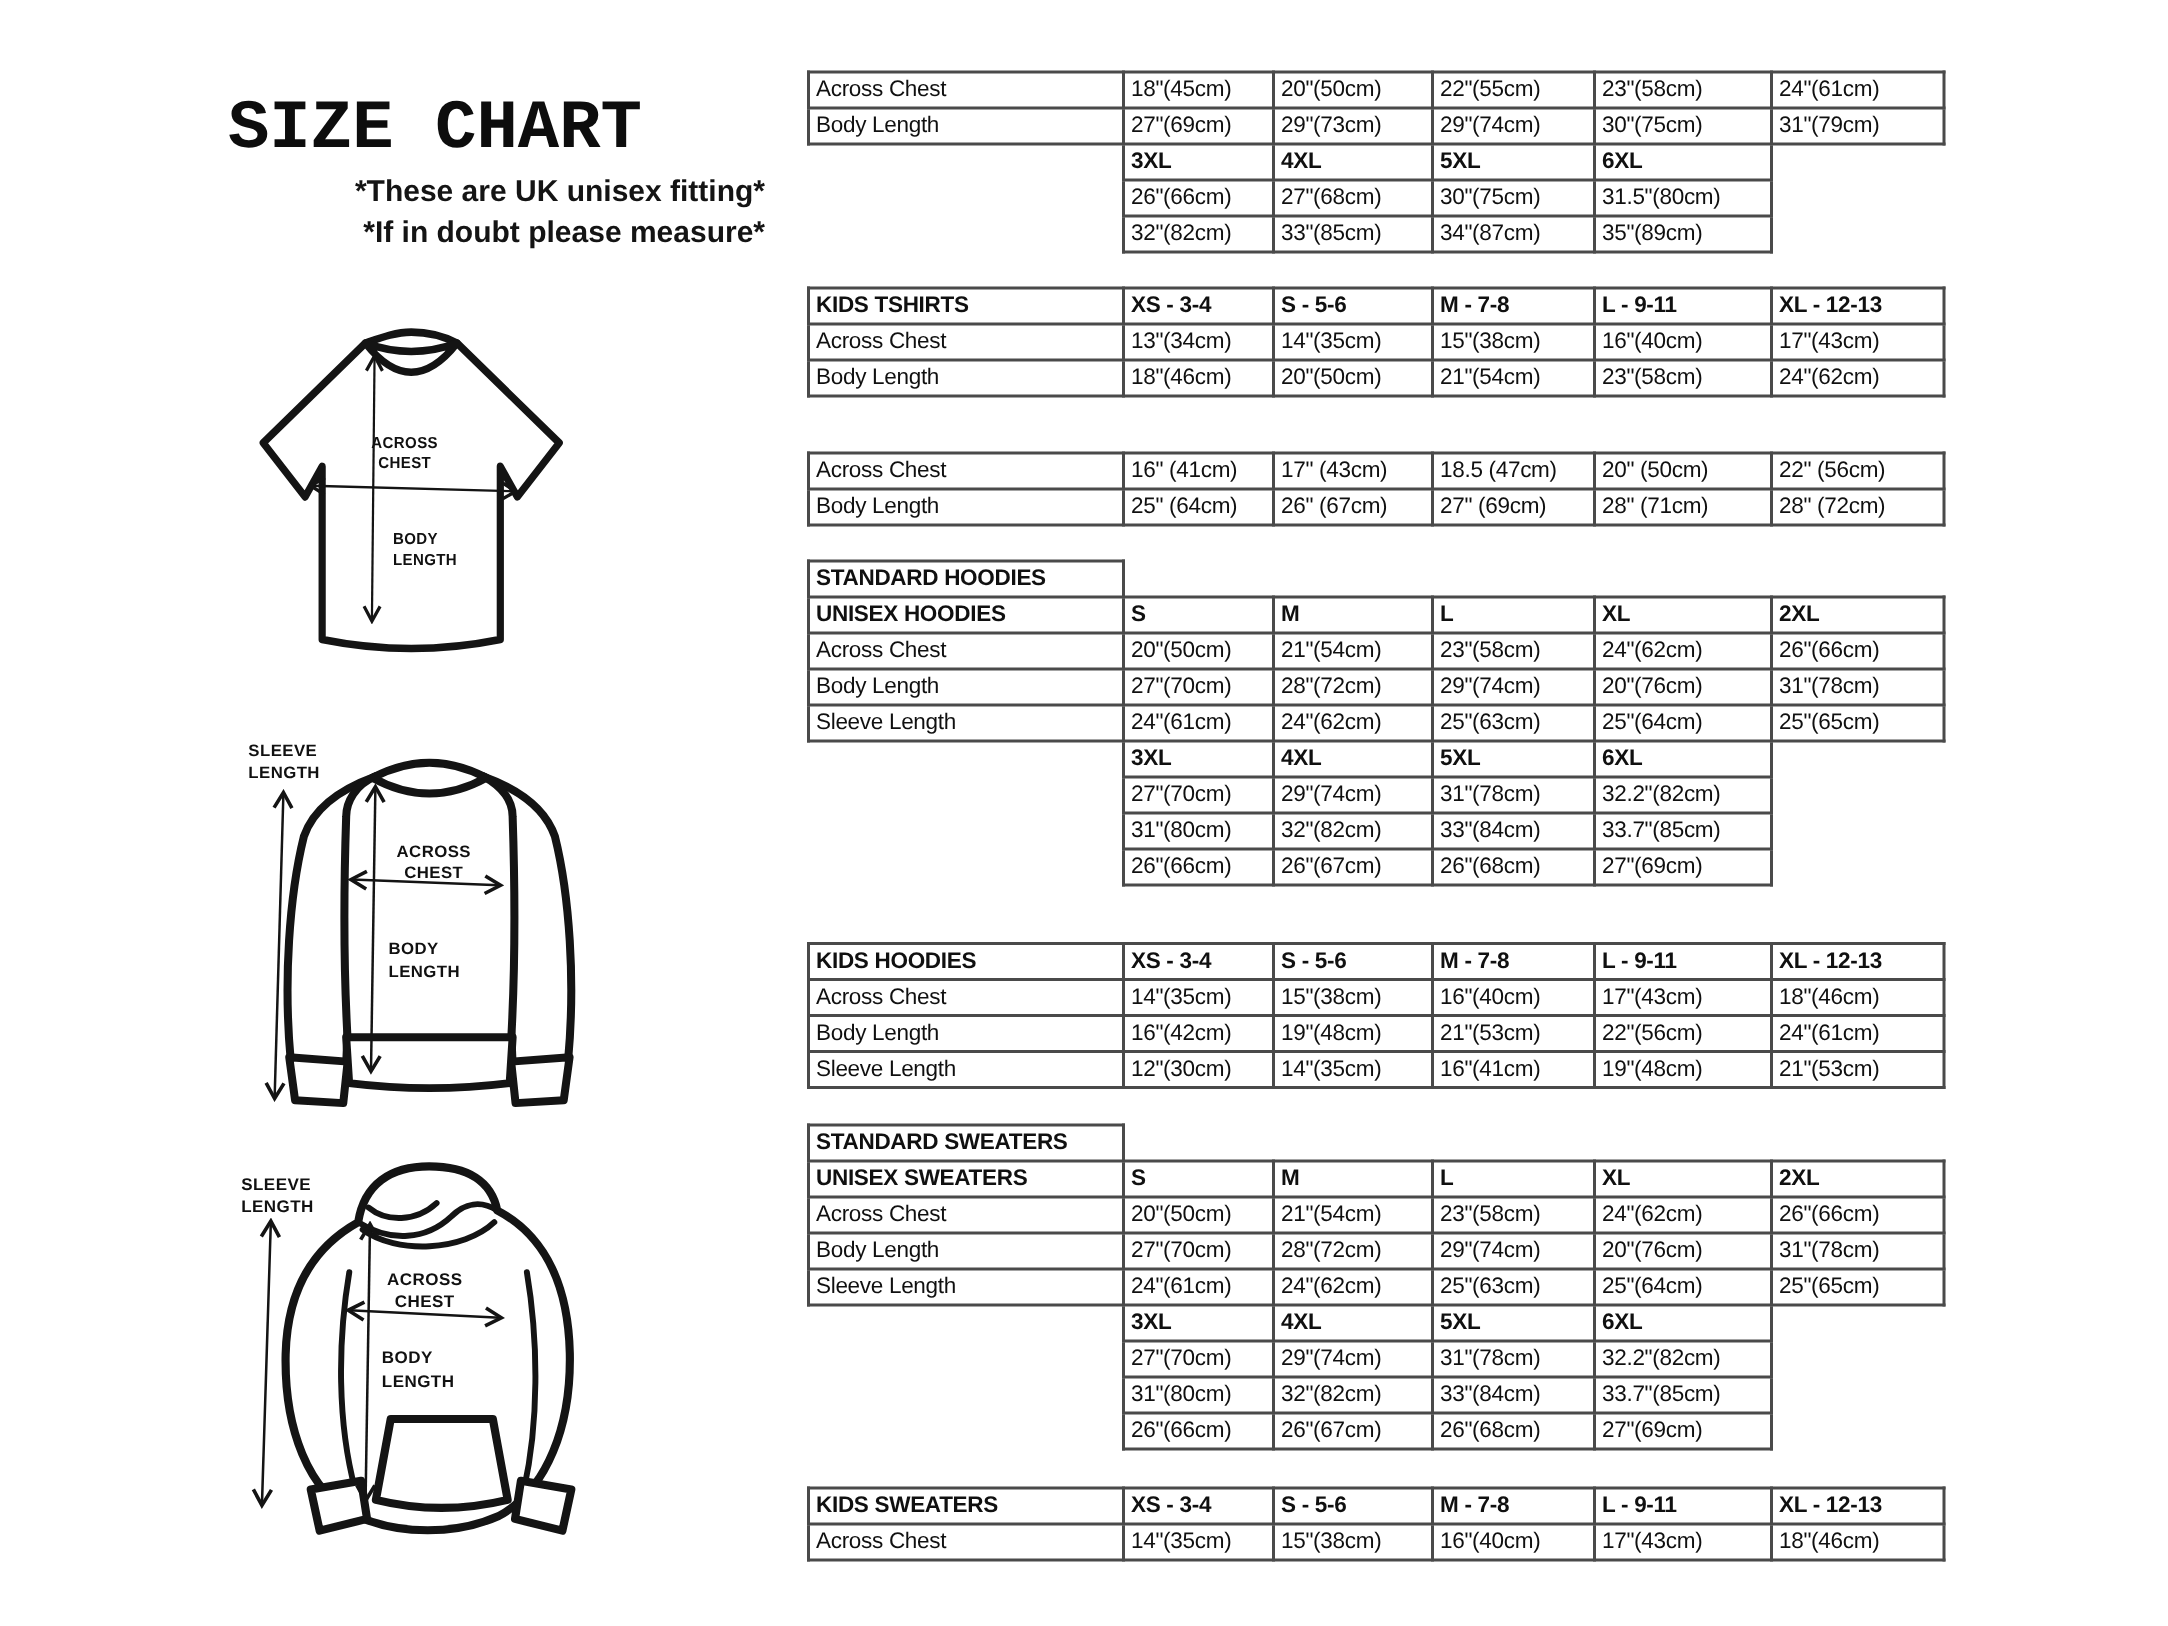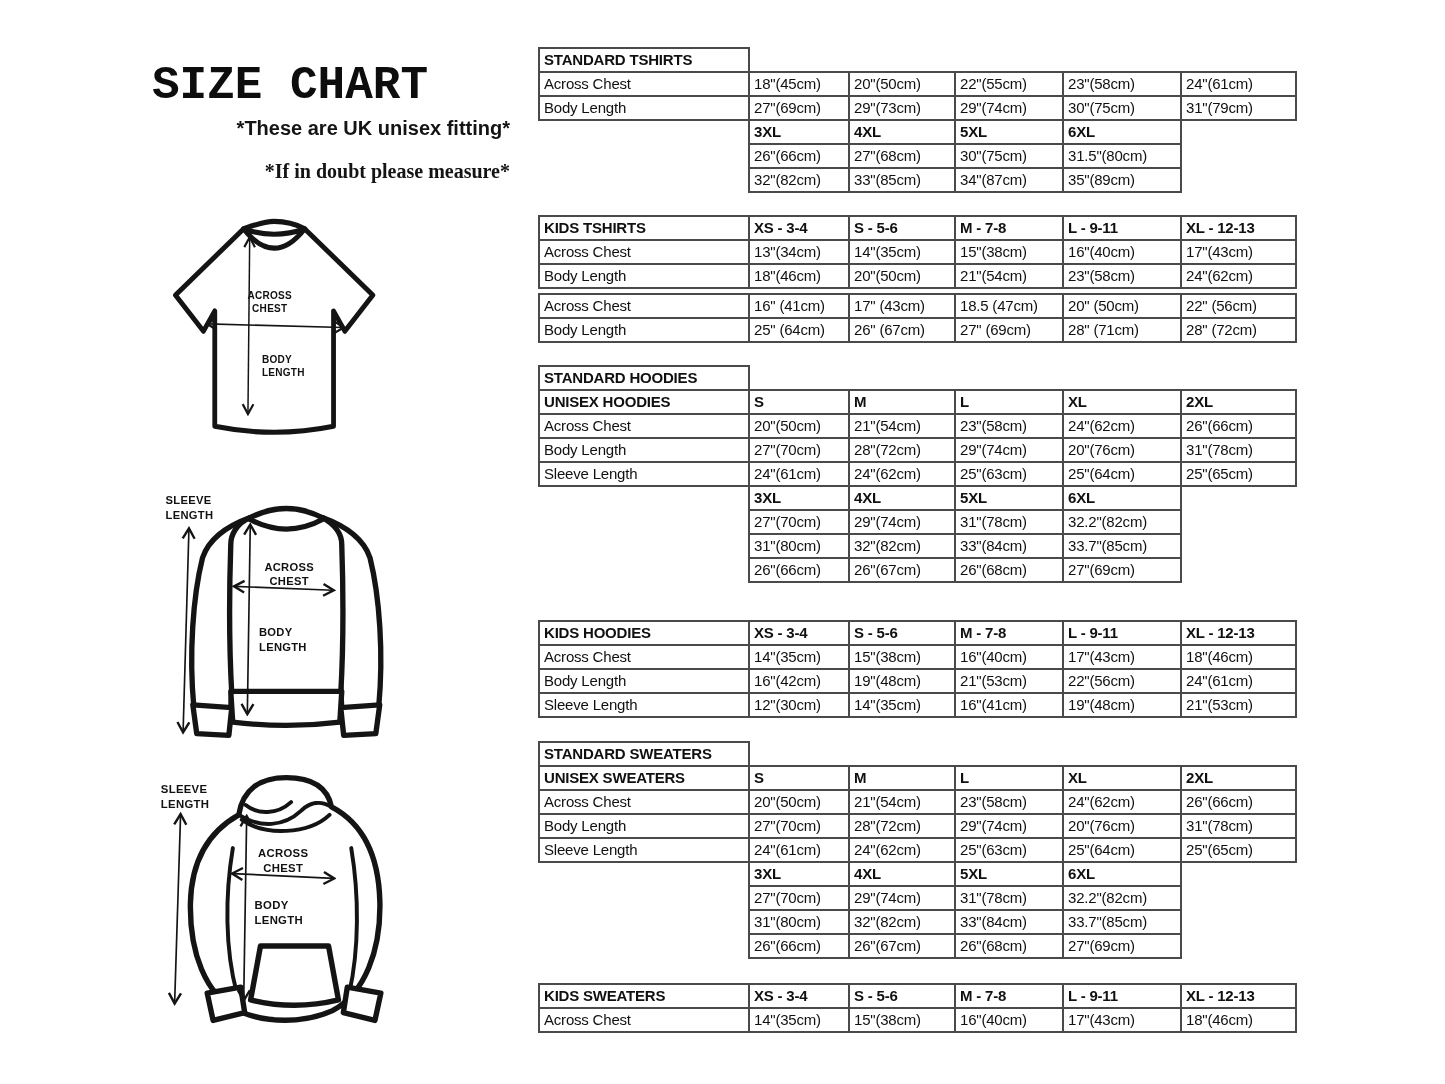--- a/index.html
+++ b/index.html
@@ -13,21 +13,21 @@
   .page-title{
     position:absolute;left:70px;top:60px;width:440px;text-align:center;
     font-family:Liberation Mono, monospace;font-weight:bold;font-size:46px;
     letter-spacing:0px;color:#0d0d0d;
   }
   .page-sub{
     position:absolute;left:70px;width:440px;text-align:right;
     font-weight:bold;font-size:20px;color:#141414;letter-spacing:0px;
   }
   .sub1{top:117px;}
-  .sub2{top:160px;font-family:Liberation Serif, serif;}
+  .sub2{top:144px;}
   .diagram{position:absolute;}
   .d-tshirt{left:158px;top:214px;}
   .d-sweater{left:150px;top:487px;}
   .d-hoodie{left:148px;top:758px;}
   .garment{fill:#ffffff;stroke:#141414;stroke-width:5.5;stroke-linejoin:round;stroke-linecap:round;}
   .gline{fill:none;stroke:#141414;stroke-width:4;stroke-linejoin:round;stroke-linecap:round;}
   .arrow{fill:none;stroke:#141414;stroke-width:1.7;}
   .dlabel{font-family:"Liberation Sans", sans-serif;font-weight:bold;font-size:11.5px;fill:#111;letter-spacing:.3px;}
   
   .tables-panel{position:absolute;left:538px;top:47px;width:760px;}
@@ -122,24 +122,20 @@
         <colgroup>
           <col style="width: 210px;">
           <col style="width: 100px;">
           <col style="width: 106px;">
           <col style="width: 108px;">
           <col style="width: 118px;">
           <col style="width: 115px;">
         </colgroup>
         <tbody>
           <tr>
-            <td class="cell head">STANDARD TSHIRTS</td>
-            <td class="blank" colspan="5"></td>
-          </tr>
-          <tr>
             <td class="cell">Across Chest</td>
             <td class="cell">18"(45cm)</td>
             <td class="cell">20"(50cm)</td>
             <td class="cell">22"(55cm)</td>
             <td class="cell">23"(58cm)</td>
             <td class="cell">24"(61cm)</td>
           </tr>
           <tr>
             <td class="cell">Body Length</td>
             <td class="cell">27"(69cm)</td>
@@ -169,21 +165,21 @@
             <td class="cell">32"(82cm)</td>
             <td class="cell">33"(85cm)</td>
             <td class="cell">34"(87cm)</td>
             <td class="cell">35"(89cm)</td>
             <td class="blank"></td>
           </tr>
         </tbody>
       </table>
     </div>
   <div>
-      <table class="sizes" style="margin-bottom: 4px; border-radius: 11px;">
+      <table class="sizes" style="margin-bottom: 36px; border-radius: 11px;">
         <colgroup>
           <col style="width: 210px;">
           <col style="width: 100px;">
           <col style="width: 106px;">
           <col style="width: 108px;">
           <col style="width: 118px;">
           <col style="width: 115px;">
         </colgroup>
         <tbody>
           <tr>

